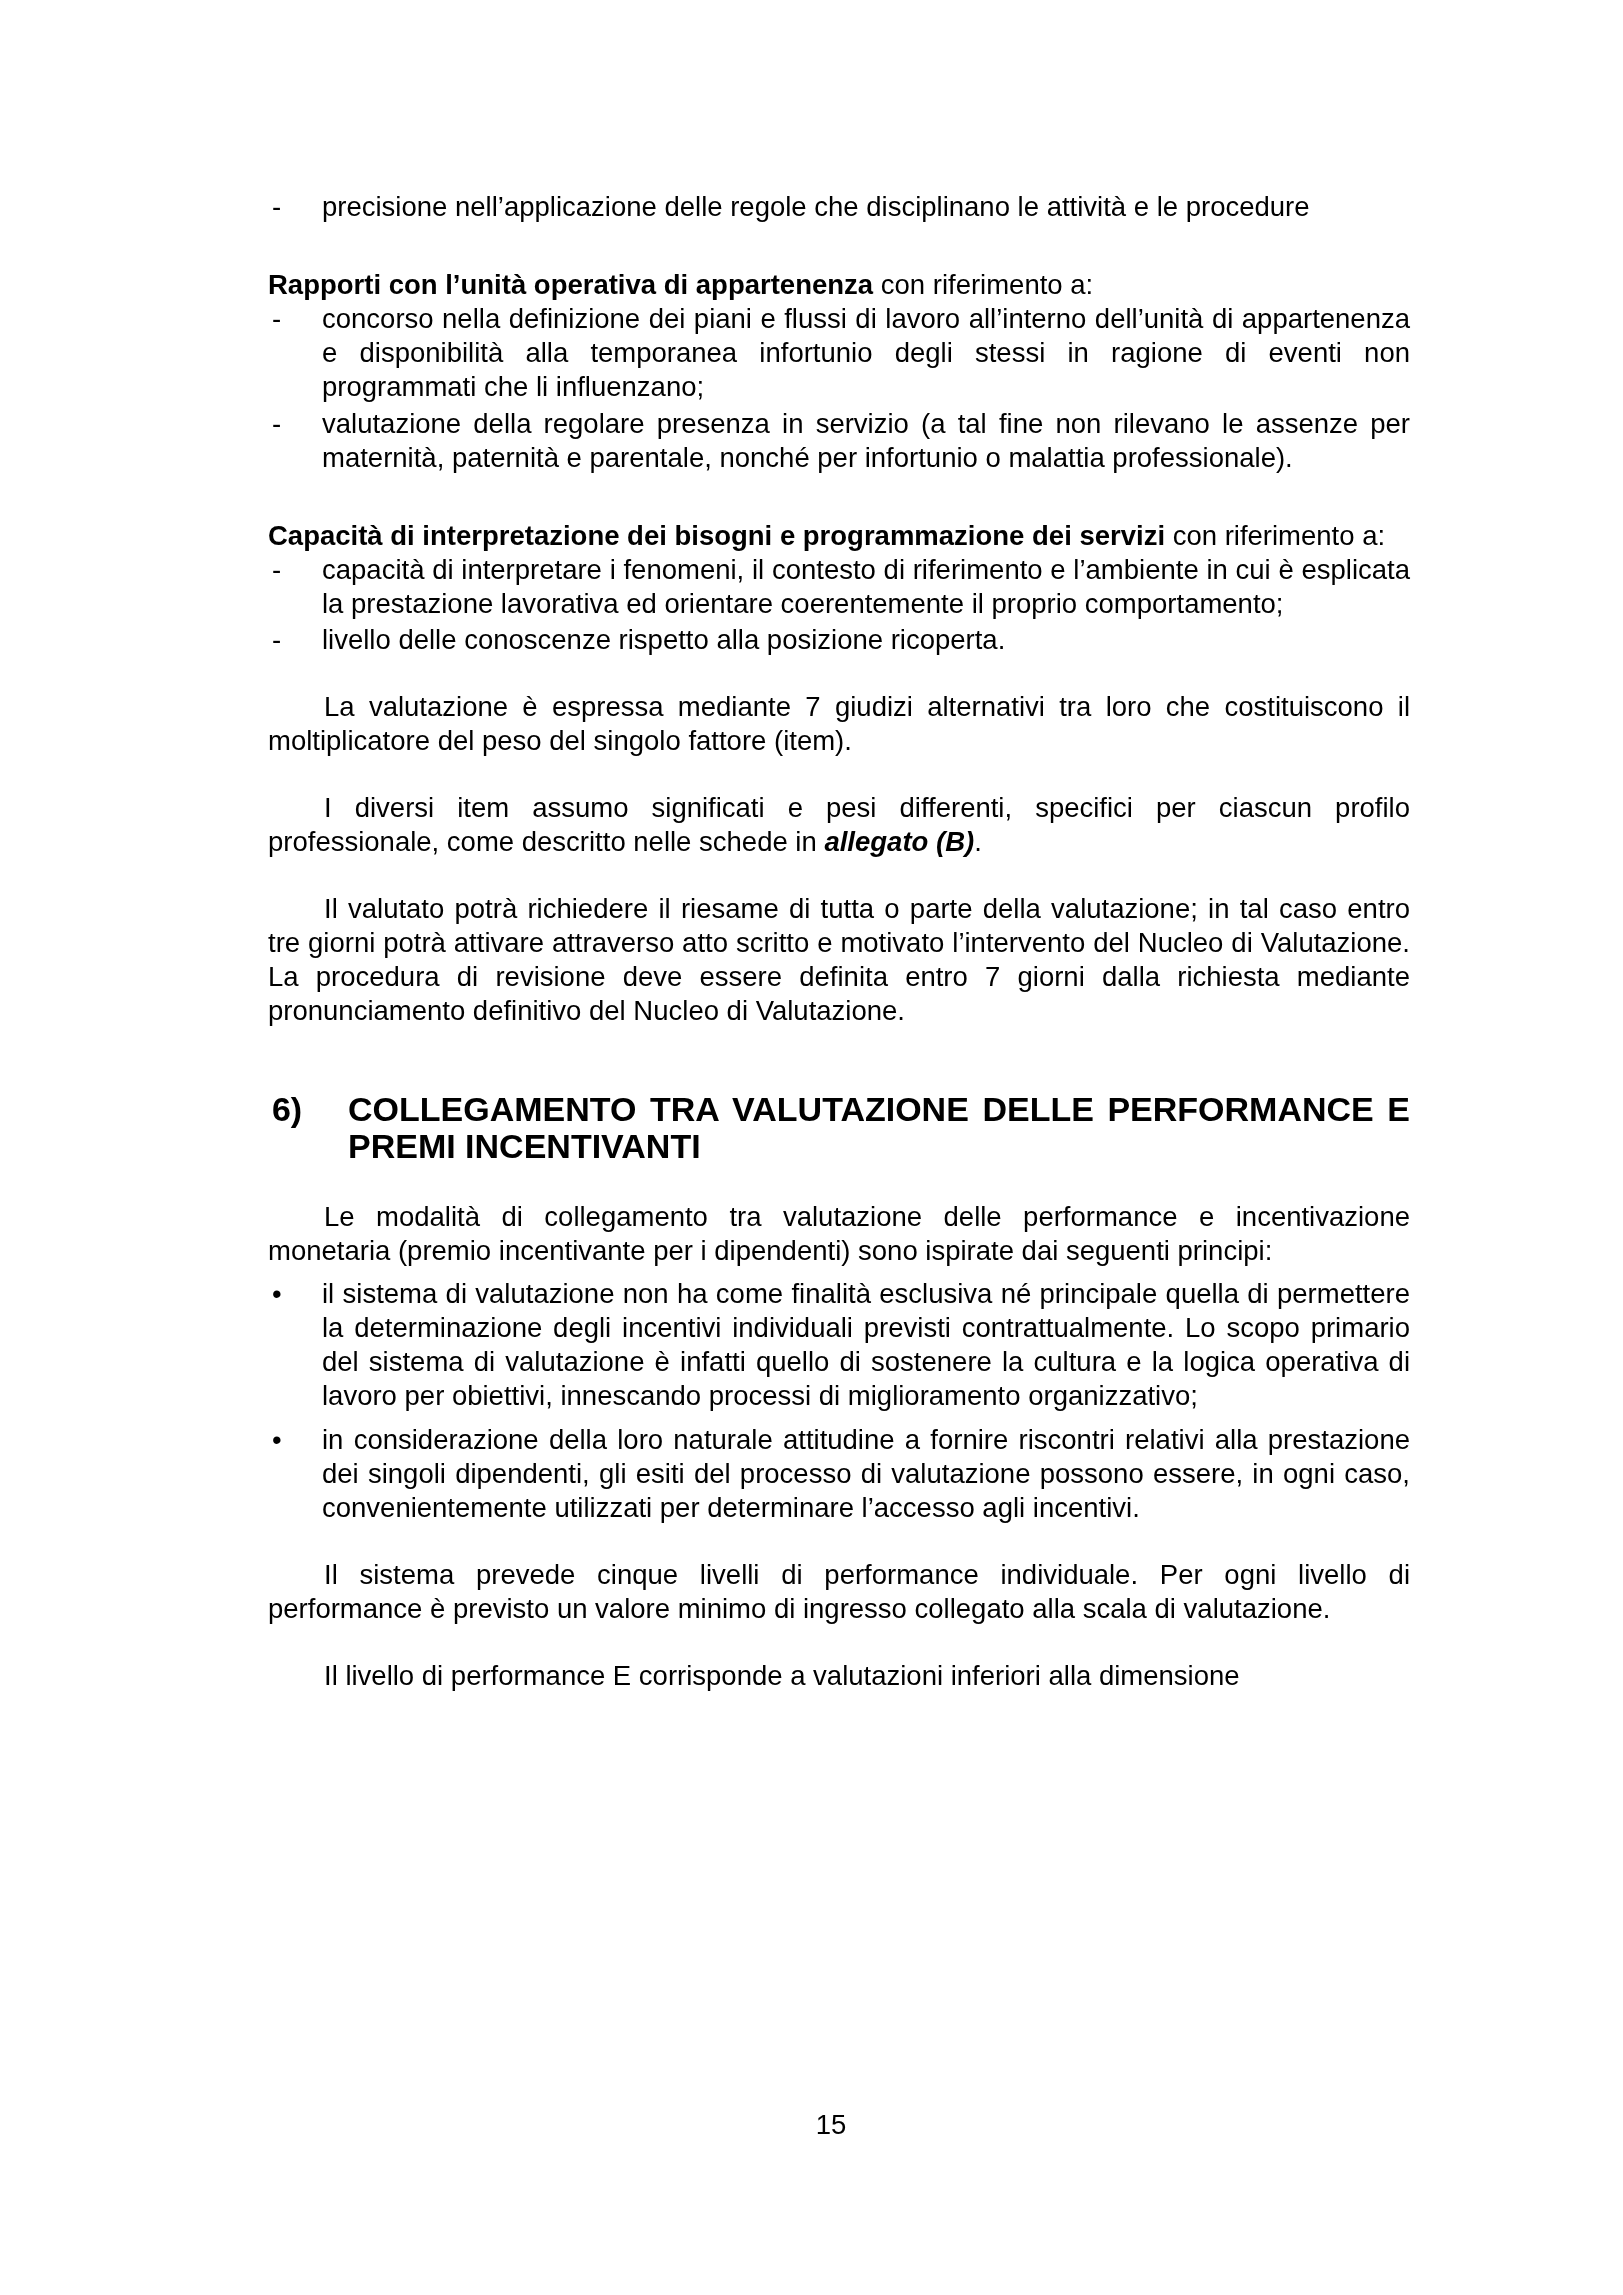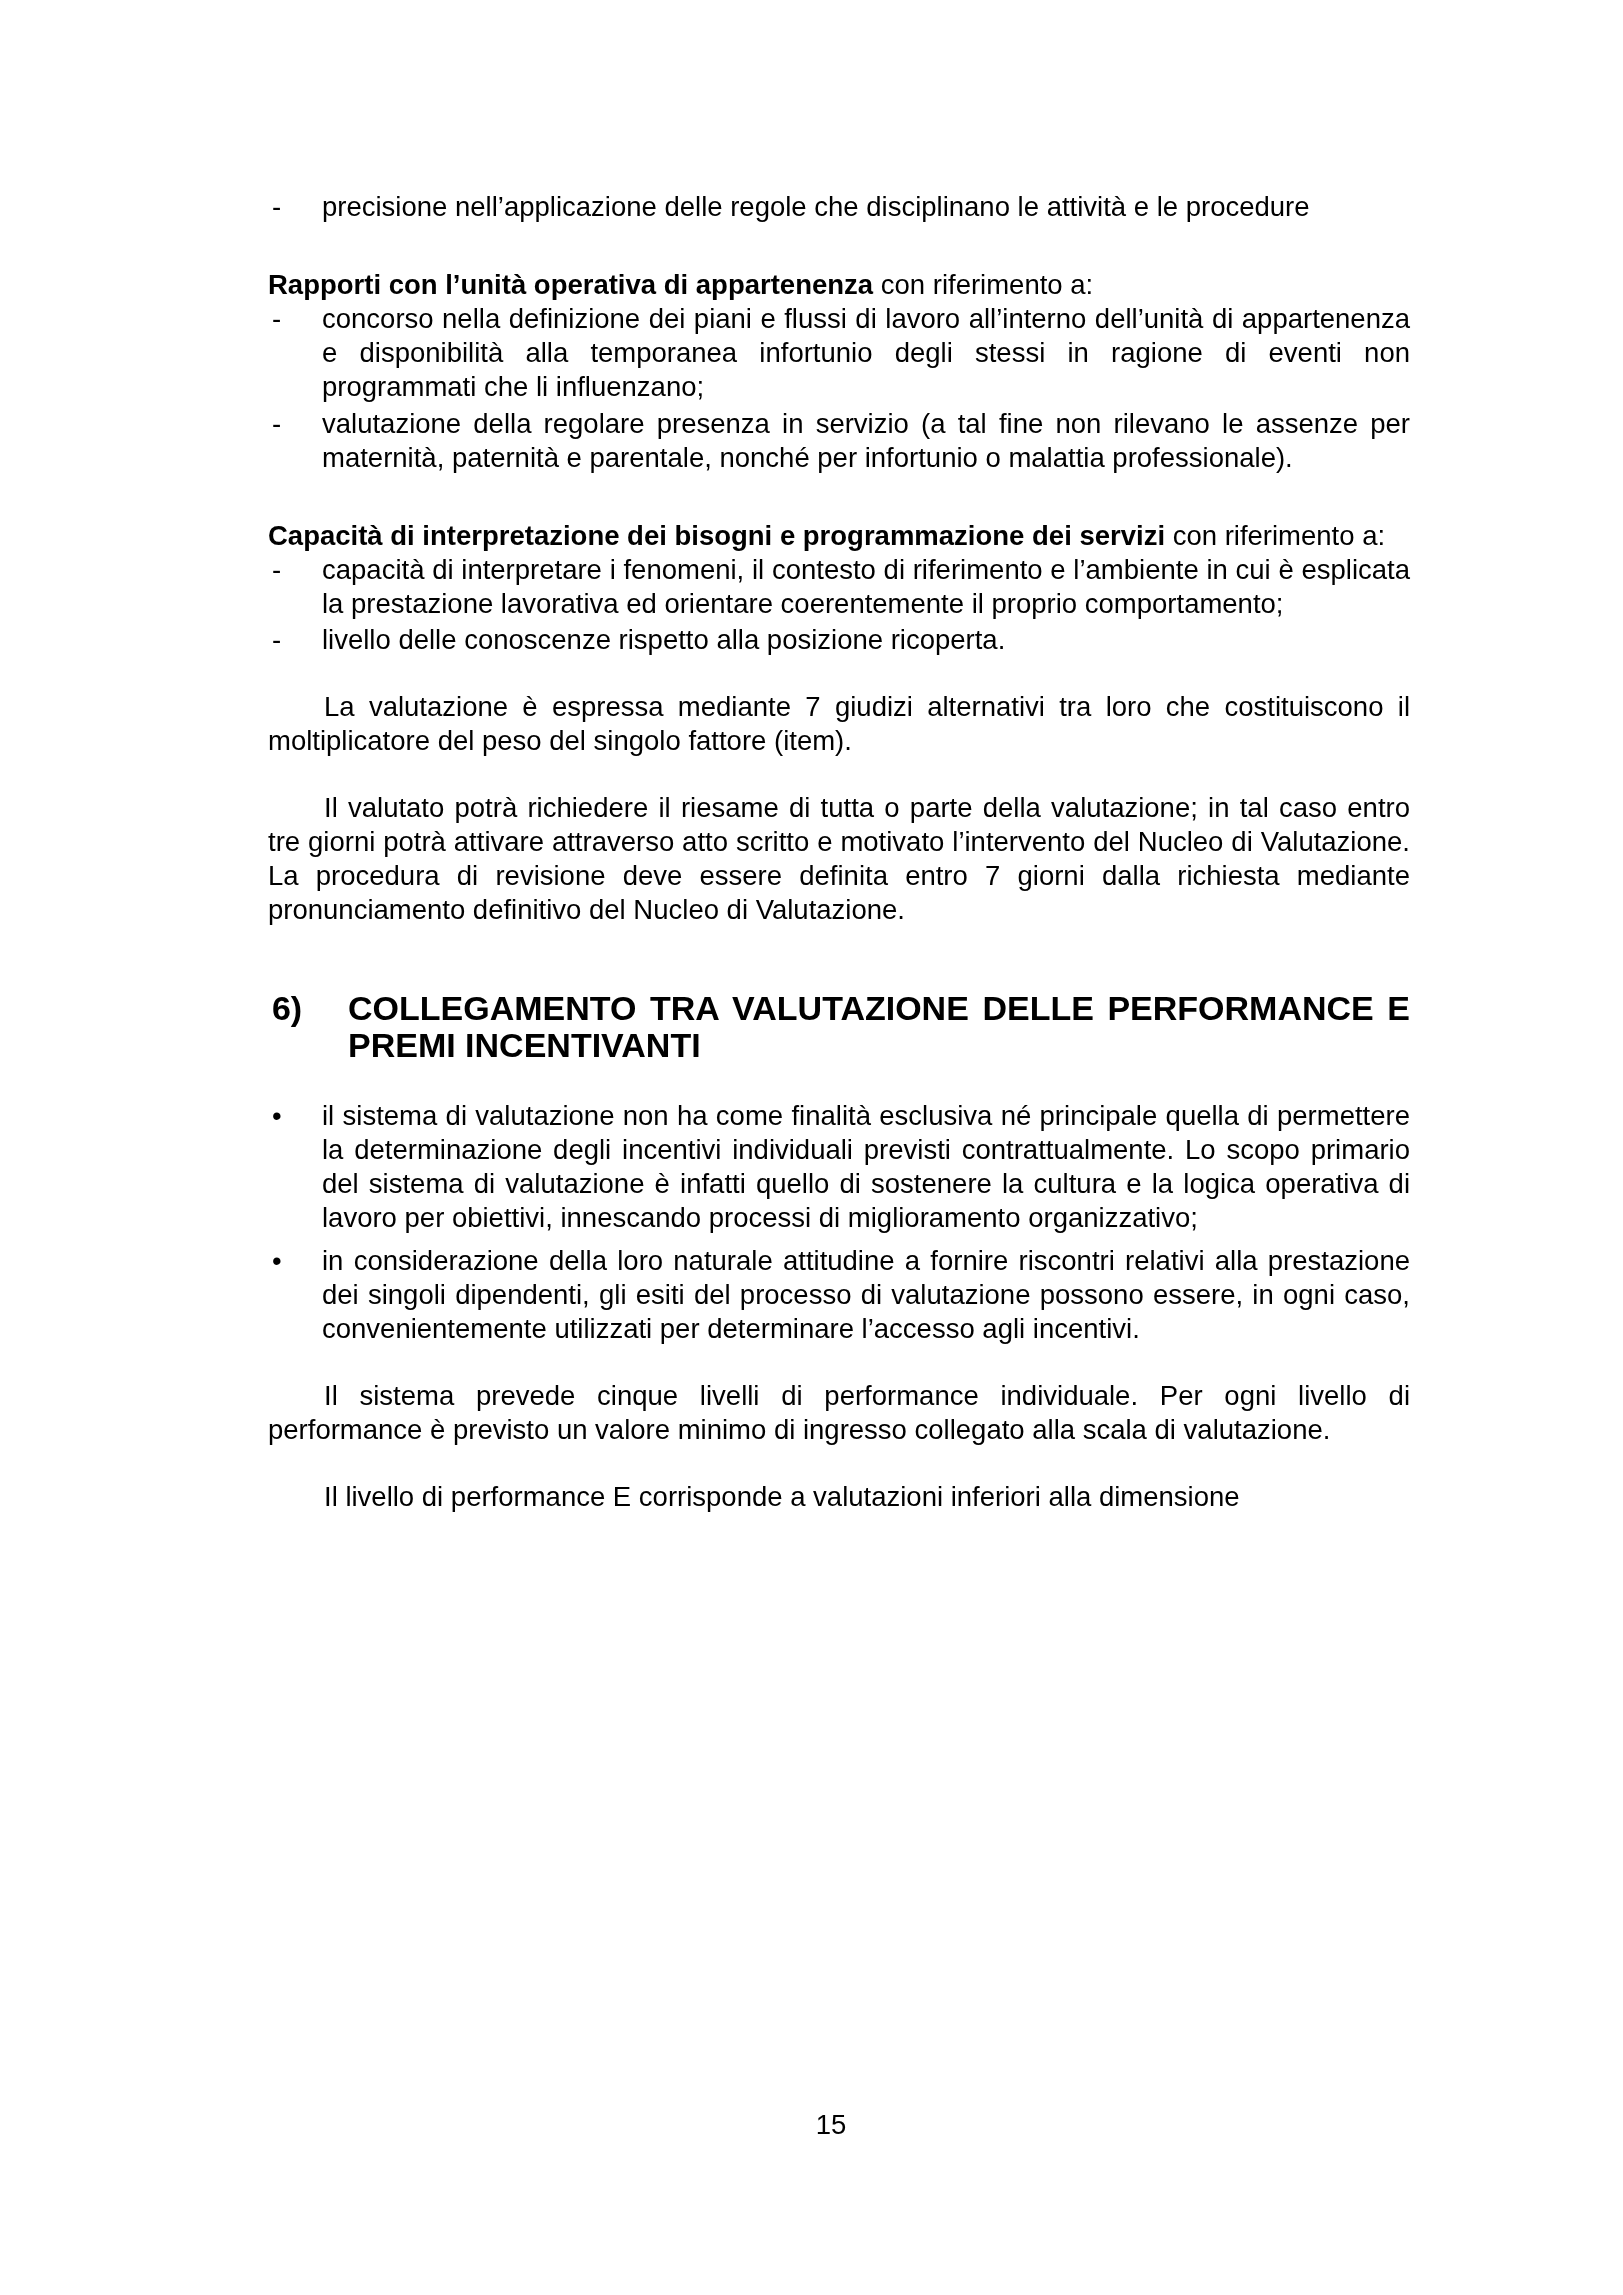--- a/index.html
+++ b/index.html
@@ -96,25 +96,27 @@
     <p class="p-lead"><span class="lead-bold">Capacità di interpretazione dei bisogni e programmazione dei servizi</span><span> con riferimento a:</span></p>
 
     <ul class="doc-list dash-list">
       <li><span class="marker">-</span><span>capacità di interpretare  i fenomeni, il contesto di riferimento e l’ambiente in cui è esplicata la prestazione lavorativa ed orientare coerentemente il proprio comportamento;</span></li>
       <li><span class="marker">-</span><span>livello delle conoscenze rispetto alla posizione ricoperta.</span></li>
     </ul>
 
 
     <p class="p-body">La valutazione è espressa mediante 7 giudizi alternativi tra loro che costituiscono il moltiplicatore del peso del singolo fattore (item).</p>
 
+    <p class="p-body"><span>I diversi item assumo significati e pesi differenti, specifici per ciascun profilo professionale, come descritto nelle schede in </span><span class="bi">allegato (B)</span><span>.</span></p>
 
     <p class="p-body">Il valutato potrà richiedere il riesame di tutta o parte della valutazione; in tal caso entro tre giorni potrà attivare attraverso atto scritto e motivato l’intervento del Nucleo di Valutazione. La procedura di revisione deve essere definita entro 7 giorni dalla richiesta mediante pronunciamento definitivo del Nucleo di Valutazione.</p>
 
     <h2 class="heading6"><span class="h-num">6)</span><span>COLLEGAMENTO TRA VALUTAZIONE DELLE PERFORMANCE E PREMI INCENTIVANTI</span></h2>
 
+    <p class="p-body" style="margin-top:0;">Le modalità di collegamento tra valutazione delle performance e incentivazione monetaria (premio incentivante per i dipendenti)  sono ispirate dai seguenti principi:</p>
 
     <ul class="doc-list dot-list">
       <li><span class="marker">•</span><span>il sistema di valutazione non ha come finalità esclusiva né principale quella di permettere la determinazione degli incentivi individuali previsti contrattualmente. Lo scopo primario del sistema di valutazione è infatti quello di sostenere la cultura e la logica operativa di lavoro per obiettivi, innescando processi di miglioramento organizzativo;</span></li>
       <li><span class="marker">•</span><span>in considerazione della loro naturale attitudine a fornire riscontri relativi alla prestazione dei singoli dipendenti, gli esiti del processo di valutazione possono essere, in ogni caso, convenientemente utilizzati per determinare l’accesso agli incentivi.</span></li>
     </ul>
 
     <p class="p-body">Il sistema prevede cinque livelli di performance individuale. Per ogni livello di performance è previsto un valore minimo di ingresso collegato alla scala di valutazione.</p>
 
     <p class="p-body">Il livello di performance E corrisponde a valutazioni inferiori alla dimensione</p>
 

